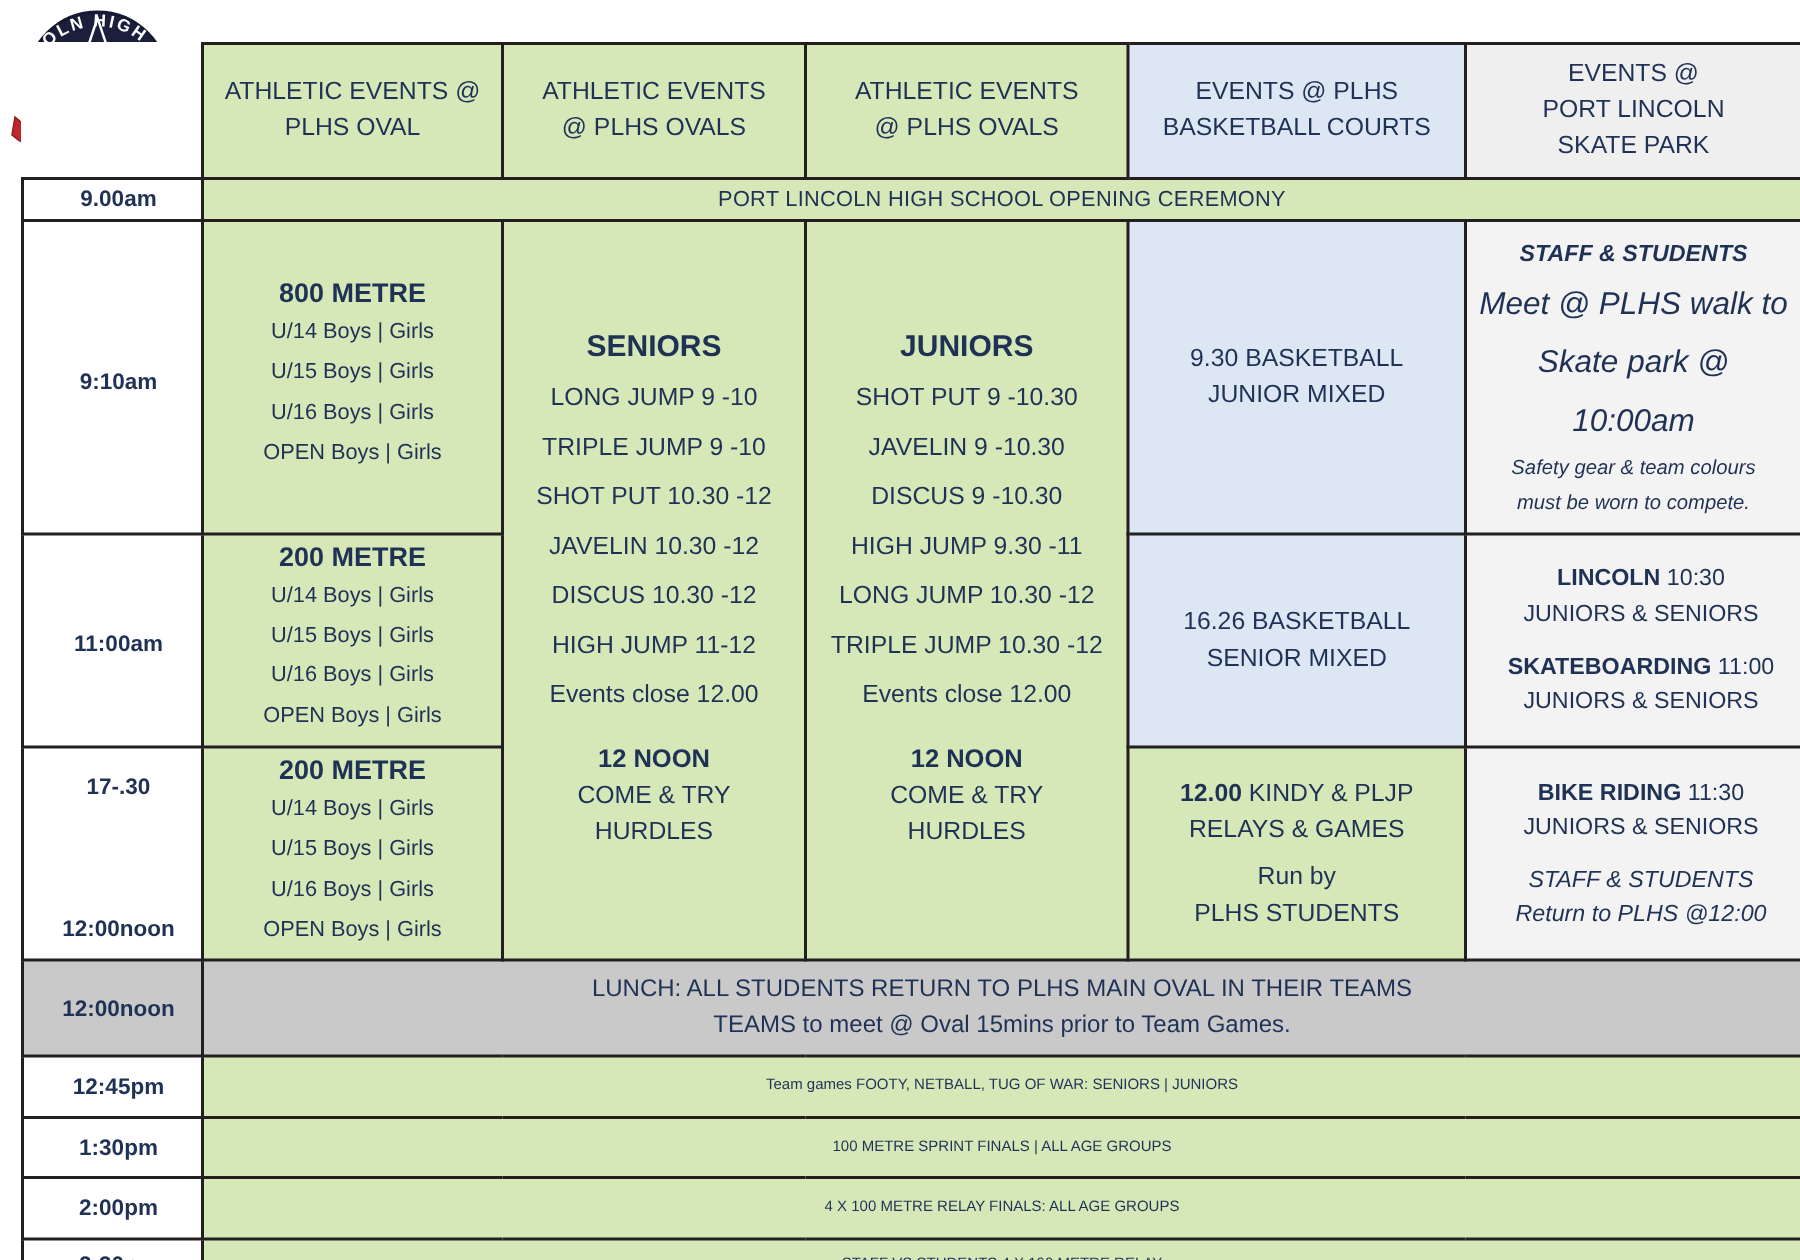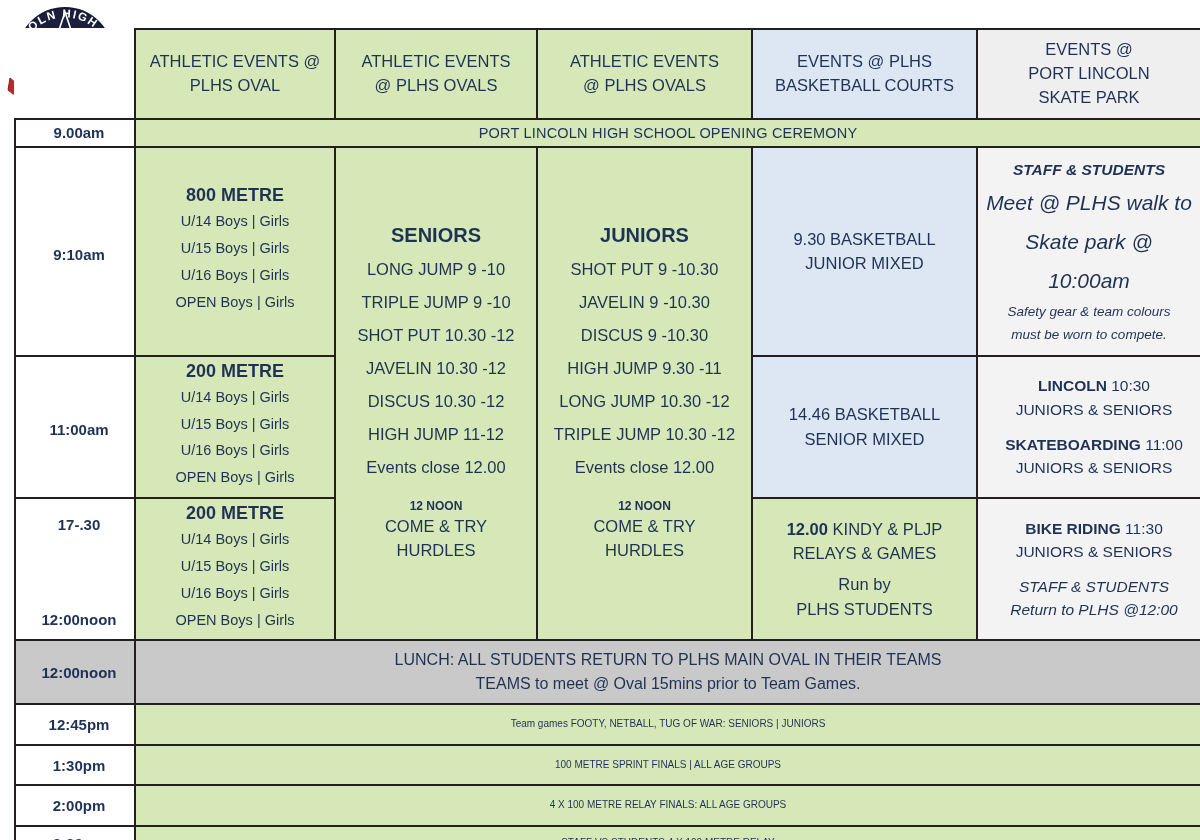--- a/index.html
+++ b/index.html
@@ -121,21 +121,21 @@
   }
   .bball {
     font-size: 16.5px;
     line-height: 1.5;
   }
   .bball .b1 { font-weight: bold; }
   .noon {
     font-size: 16.5px;
     line-height: 1.45;
   }
-  .noon .nb { font-weight: bold; font-size: 12px; }
+  .noon .nb { font-weight: bold; font-size: 17px; }
 
   
   .skate-c {
     background: #f3f3f3;
     text-align: center;
     padding: 8px 8px !important;
   }
   .skate-c .s1 { font-size: 15.5px; font-weight: bold; font-style: italic;
                  line-height: 1.85; }
   .skate-c .s2 { font-size: 21px; font-style: italic; line-height: 1.85; }
@@ -308,21 +308,21 @@
           <div class="evt-head">200 METRE</div>
           <div class="agelist">
             <div>U/14 Boys | Girls</div>
             <div>U/15 Boys | Girls</div>
             <div>U/16 Boys | Girls</div>
             <div>OPEN Boys | Girls</div>
           </div>
         </td>
 
         <td class="blue bball">
-          <div>14.46 BASKETBALL</div>
+          <div>16.26 BASKETBALL</div>
           <div>SENIOR MIXED</div>
         </td>
 
         <td class="skate-l">
           <div class="row">
             <b>LINCOLN</b><span> 10:30</span>
           </div>
           <div class="row">JUNIORS &amp; SENIORS</div>
           <div class="gap"></div>
           <div class="row">

